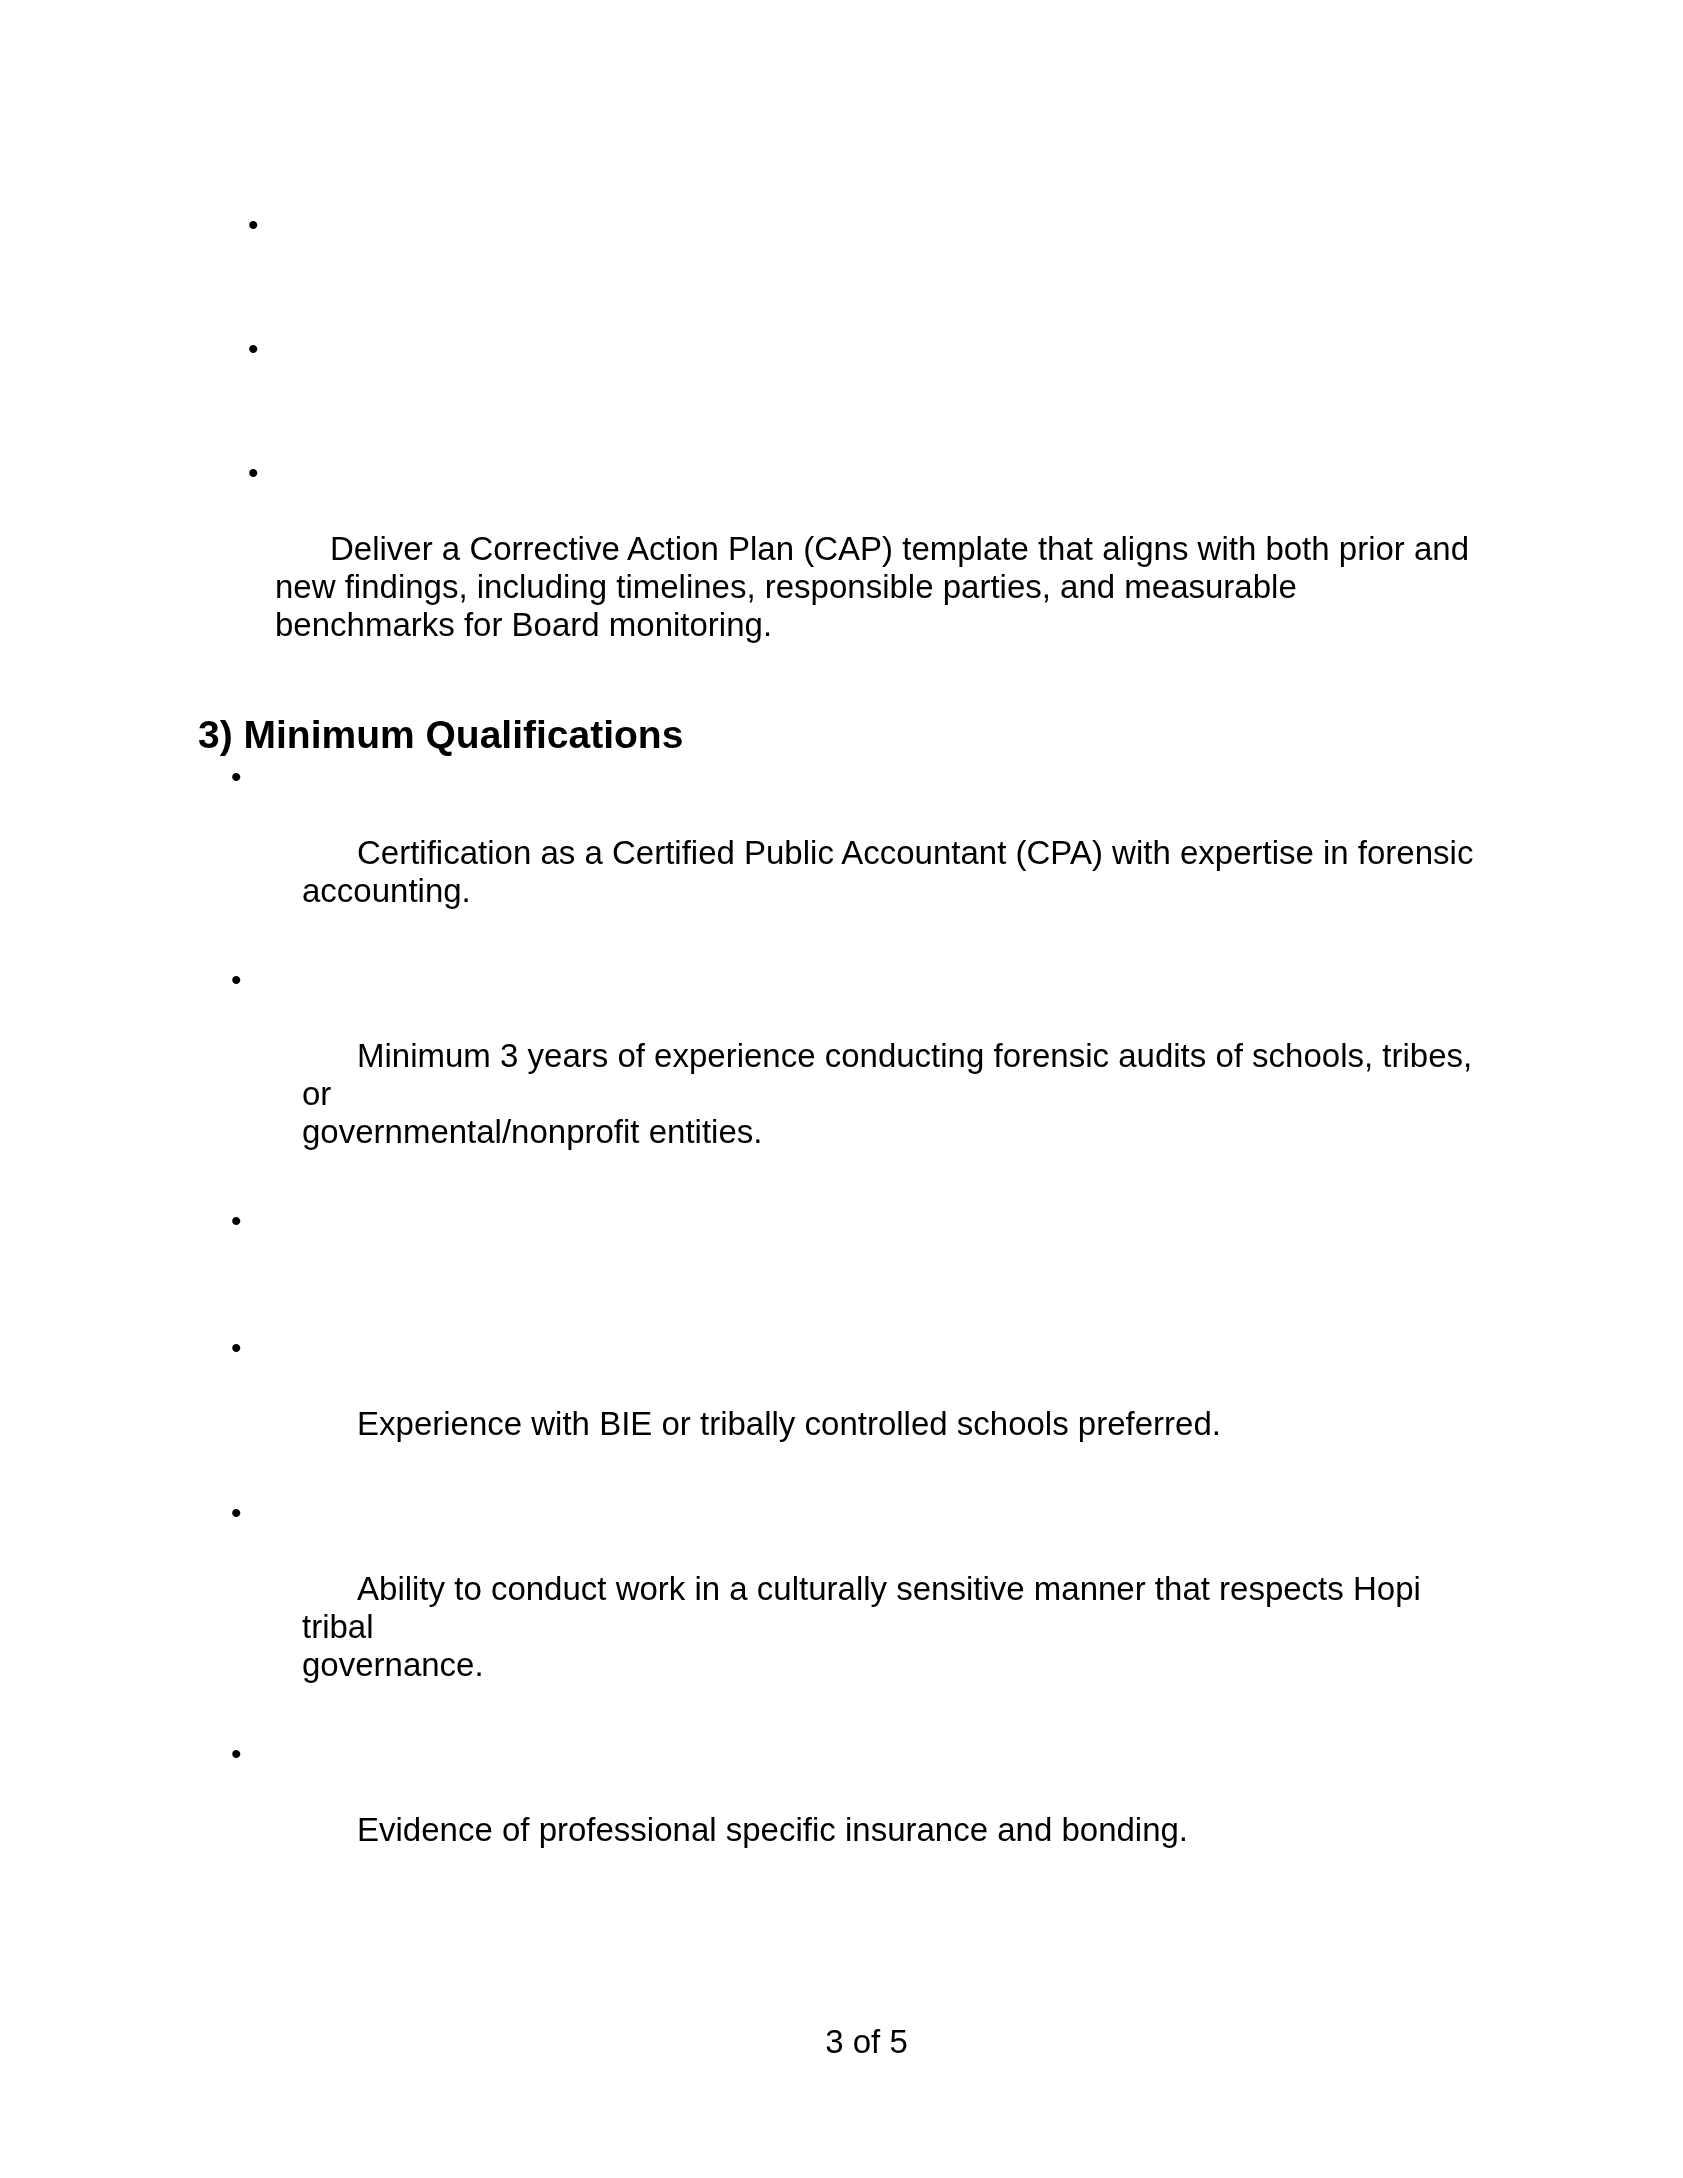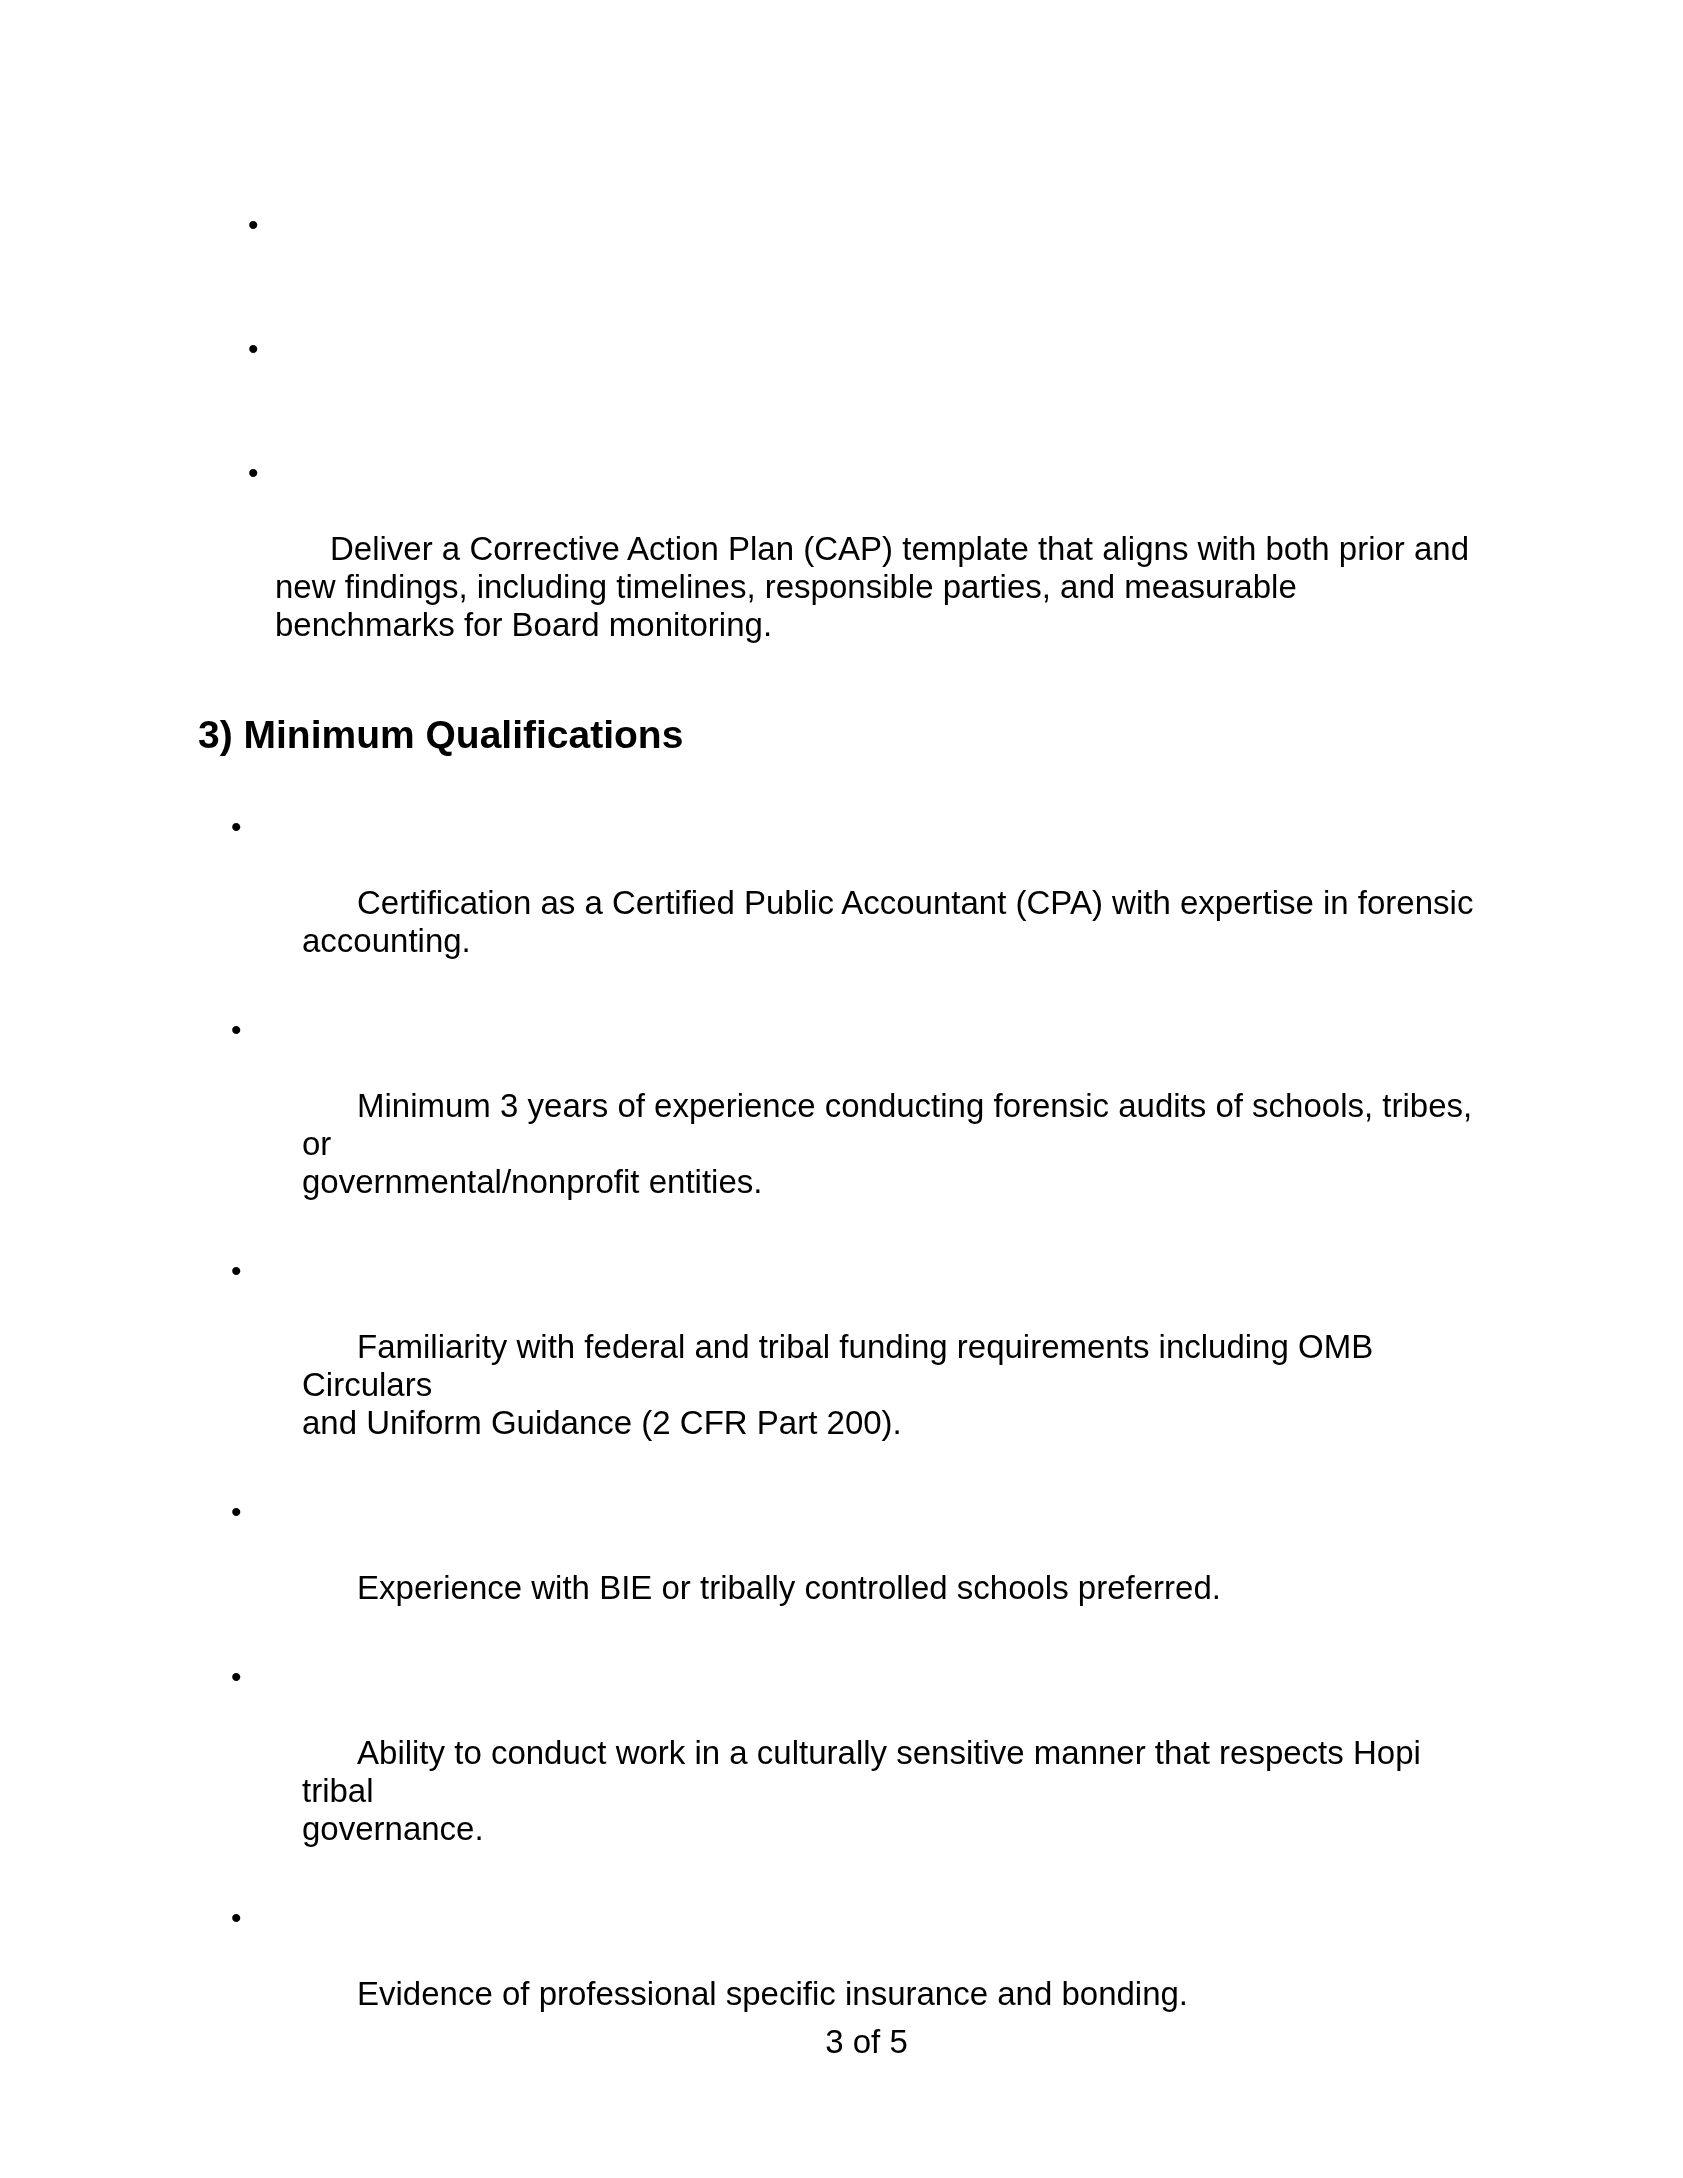--- a/index.html
+++ b/index.html
@@ -40,21 +40,21 @@
 
   
   h2 {
     font-size: 39px;
     line-height: 46px;
     font-weight: bold;
     margin: 0;
     white-space: pre-wrap;
     letter-spacing: 0px;
   }
-  .h-minqual { margin-top: 30px; margin-bottom: 50px; }
+  .h-minqual { margin-top: 30px; }
 
   .footer {
     position: absolute;
     top: 2023px;
     left: 8px;
     width: 100%;
     text-align: center;
     padding-left: 17px;
   }
 </style>
@@ -86,22 +86,20 @@
       <span>Certification as a Certified Public Accountant (CPA) with expertise in forensic
 accounting.</span>
     </div>
     <div class="bullet-item">
       <span class="marker">•</span>
       <span>Minimum 3 years of experience conducting forensic audits of schools, tribes, or
 governmental/nonprofit entities.</span>
     </div>
     <div class="bullet-item">
       <span class="marker">•</span>
-      <span>Familiarity with federal and tribal funding requirements including OMB Circulars
-and Uniform Guidance (2 CFR Part 200).</span>
     </div>
     <div class="bullet-item">
       <span class="marker">•</span>
       <span>Experience with BIE or tribally controlled schools preferred.</span>
     </div>
     <div class="bullet-item">
       <span class="marker">•</span>
       <span>Ability to conduct work in a culturally sensitive manner that respects Hopi tribal
 governance.</span>
     </div>

